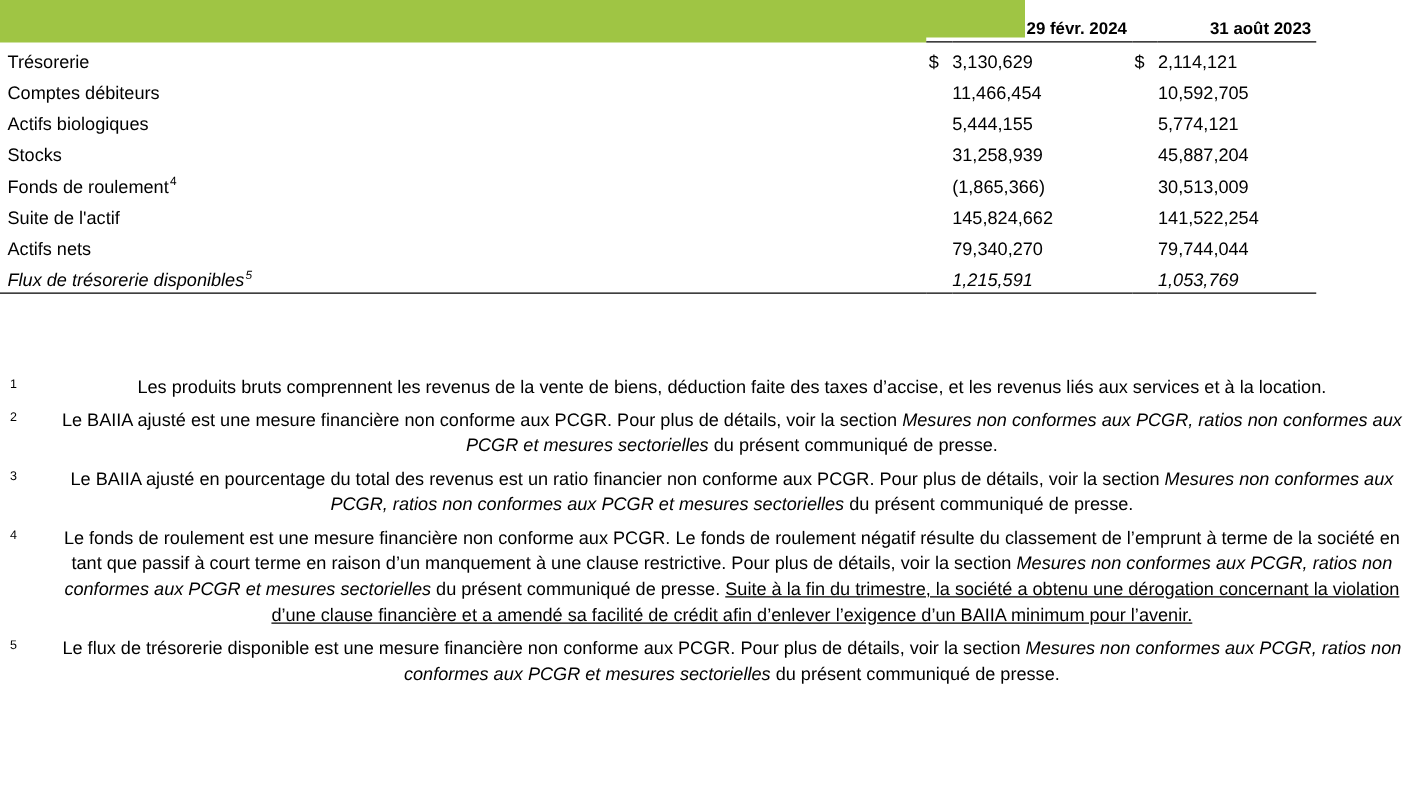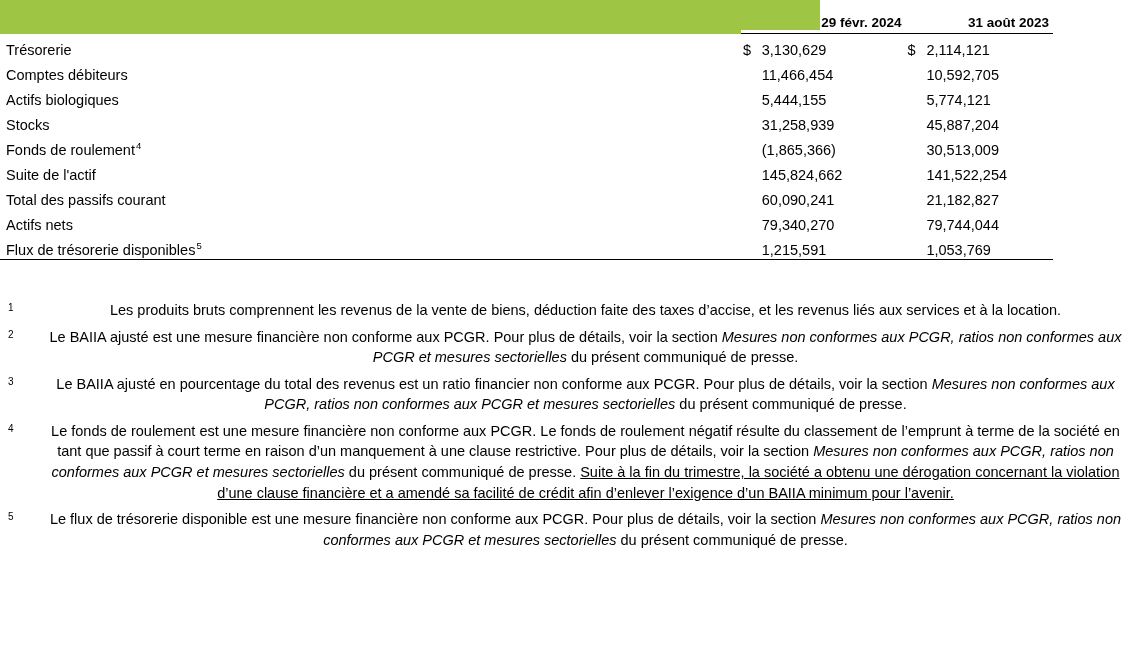--- a/index.html
+++ b/index.html
@@ -76,20 +76,21 @@
   .data-row td.cur {
     text-align: left;
     padding-left: 2px;
   }
   .data-row td.val {
     text-align: left;
     padding-right: 4px;
   }
   .data-row.last td {
     border-bottom: 1.5px solid #000;
+    font-style: italic;
   }
   .data-row.last td.label {
     border-bottom: 1.5px solid #000;
   }
   sup.fn {
     font-size: 9.5px;
     vertical-align: super;
     line-height: 0;
     padding-left: 1px;
   }
@@ -184,27 +185,20 @@
         <td class="val">30,513,009</td>
       </tr>
       <tr class="data-row">
         <td class="label">Suite de l'actif</td>
         <td class="cur"></td>
         <td class="val">145,824,662</td>
         <td class="cur"></td>
         <td class="val">141,522,254</td>
       </tr>
       <tr class="data-row">
-        <td class="label">Total des passifs courant</td>
-        <td class="cur"></td>
-        <td class="val">60,090,241</td>
-        <td class="cur"></td>
-        <td class="val">21,182,827</td>
-      </tr>
-      <tr class="data-row">
         <td class="label">Actifs nets</td>
         <td class="cur"></td>
         <td class="val">79,340,270</td>
         <td class="cur"></td>
         <td class="val">79,744,044</td>
       </tr>
       <tr class="data-row last">
         <td class="label">Flux de trésorerie disponibles<sup class="fn">5</sup></td>
         <td class="cur"></td>
         <td class="val">1,215,591</td>

